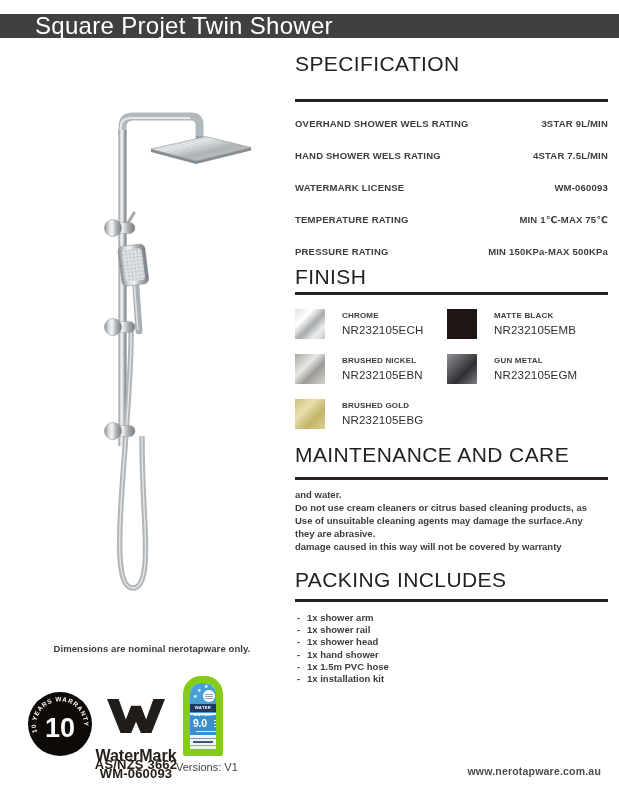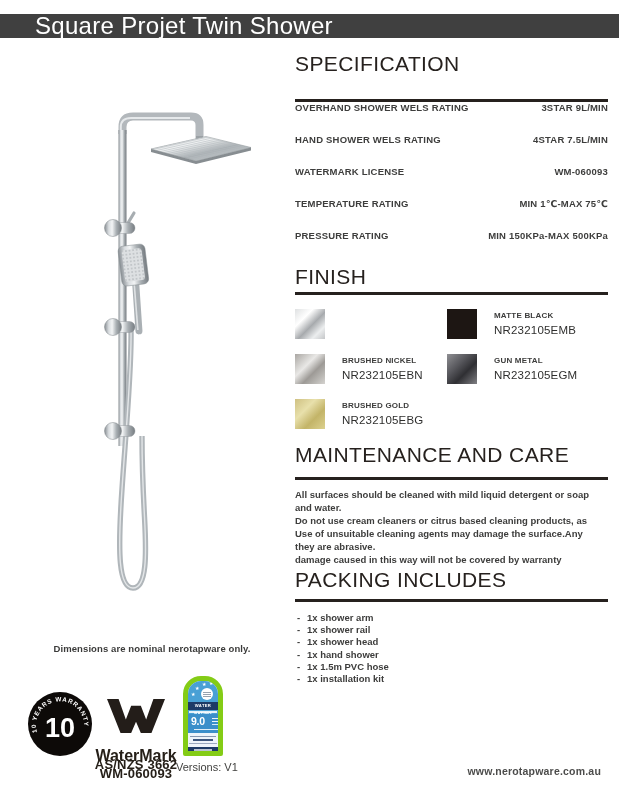--- a/index.html
+++ b/index.html
@@ -9,21 +9,21 @@
   
   .header{position:absolute;left:0;top:7px;width:619px;height:24px;background:#404040;
           display:flex;align-items:center;box-sizing:border-box;padding-left:35px;margin-top:7px;}
   .header .title{color:#ffffff;font-size:24px;letter-spacing:0.3px;}
 
   
   .rc{position:absolute;left:295px;width:313px;}
   .sec-heading{font-size:21px;line-height:23px;color:#26211e;letter-spacing:0.4px;
                border-bottom:3px solid #26211e;margin:0;font-weight:normal;}
   #spec{top:52px;} #spec .sec-heading{padding-bottom:24px;}
-  .spec-rows{}
+  .spec-rows{margin-top:16px;}
   .spec-row{display:flex;justify-content:space-between;align-items:baseline;
             height:10px;margin-bottom:22px;font-size:9.5px;font-weight:bold;
             color:#3d3d3c;letter-spacing:0.2px;}
 
   #finish{top:265px;} #finish .sec-heading{padding-bottom:4px;}
   .finish-grid{margin-top:14px;display:grid;grid-template-columns:152px 161px;row-gap:15px;}
   .finish-cell{display:flex;align-items:flex-start;}
   .swatch{width:30px;height:30px;flex:0 0 30px;margin-right:17px;}
   .finish-text{display:flex;flex-direction:column;padding-top:2px;}
   .finish-name{font-size:8px;font-weight:bold;color:#3d3d3c;letter-spacing:0.2px;}
@@ -44,21 +44,21 @@
   .caption{position:absolute;left:40px;top:643px;width:224px;text-align:center;
            font-size:9.5px;font-weight:bold;color:#3b3b3a;letter-spacing:0.1px;}
 
   
   .warranty{position:absolute;left:27px;top:691px;width:66px;height:66px;}
   .watermark{position:absolute;left:94px;top:698px;width:84px;text-align:center;color:#262019;}
   .wm-name{font-size:16px;font-weight:bold;line-height:11px;margin-top:12px;}
   .wm-std,.wm-lic{font-size:13px;font-weight:bold;line-height:8.5px;letter-spacing:0.2px;}
 
   .wrl{position:absolute;left:183px;top:676px;width:40px;height:80px;box-sizing:border-box;
-       border:5px solid #84cc16;border-radius:18px 18px 2px 2px;overflow:hidden;background:#fff;}
+       border:7px solid #84cc16;border-radius:18px 18px 2px 2px;overflow:hidden;background:#fff;}
   .wr-arch{height:21px;background:#49a0d5;position:relative;}
   .wr-star{position:absolute;color:#fff;font-size:5px;line-height:5px;}
   .wr-medal{position:absolute;left:13px;top:7px;width:12px;height:12px;border-radius:50%;
             background:#fff;display:flex;flex-direction:column;align-items:center;justify-content:center;gap:1px;}
   .wr-medal i{display:block;width:8px;height:1px;background:#6b7b8d;opacity:.7;}
   .wr-title{height:8px;background:#1d3a66;color:#fff;font-size:4.2px;font-weight:bold;
             text-align:center;line-height:8px;letter-spacing:0.3px;}
   .wr-site{height:4px;background:#49a0d5;display:flex;align-items:center;justify-content:center;}
   .wr-site i{display:block;width:28px;height:1.2px;background:#fff;opacity:.85;}
   .wr-flow{height:19px;background:#3b8fca;position:relative;color:#fff;}
@@ -191,20 +191,24 @@
         </div>
       </div>
   </div>
 
   <div class="rc" id="finish">
     <h2 class="sec-heading">FINISH</h2>
     <div class="finish-grid">
 
         <div class="finish-cell">
           <span class="swatch" style="background: linear-gradient(135deg, rgb(223, 225, 226) 0%, rgb(255, 255, 255) 30%, rgb(167, 170, 173) 55%, rgb(236, 238, 239) 78%, rgb(196, 198, 200) 100%);"></span>
+          <span class="finish-text">
+            <span class="finish-name">CHROME</span>
+            <span class="finish-code">NR232105ECH</span>
+          </span>
         </div>
 
         <div class="finish-cell">
           <span class="swatch" style="background: rgb(29, 22, 19);"></span>
           <span class="finish-text">
             <span class="finish-name">MATTE BLACK</span>
             <span class="finish-code">NR232105EMB</span>
           </span>
         </div>
 
@@ -231,21 +235,20 @@
             <span class="finish-code">NR232105EBG</span>
           </span>
         </div>
       </div>
   </div>
 
   <div class="rc" id="maint">
     <h2 class="sec-heading">MAINTENANCE AND CARE</h2>
     <div class="maint-lines">
 
-        <div class="maint-line">All surfaces should be cleaned with mild liquid detergent or soap</div>
 
         <div class="maint-line">and water.</div>
 
         <div class="maint-line">Do not use cream cleaners or citrus based cleaning products, as</div>
 
         <div class="maint-line">Use of unsuitable cleaning agents may damage the surface.Any</div>
 
         <div class="maint-line">they are abrasive.</div>
 
         <div class="maint-line">damage caused in this way will not be covered by warranty</div>

